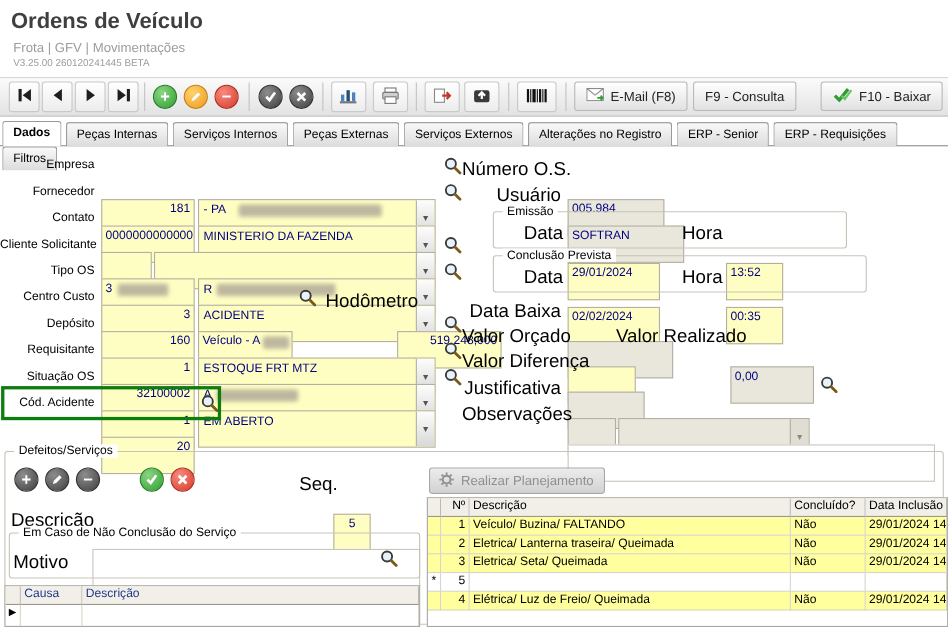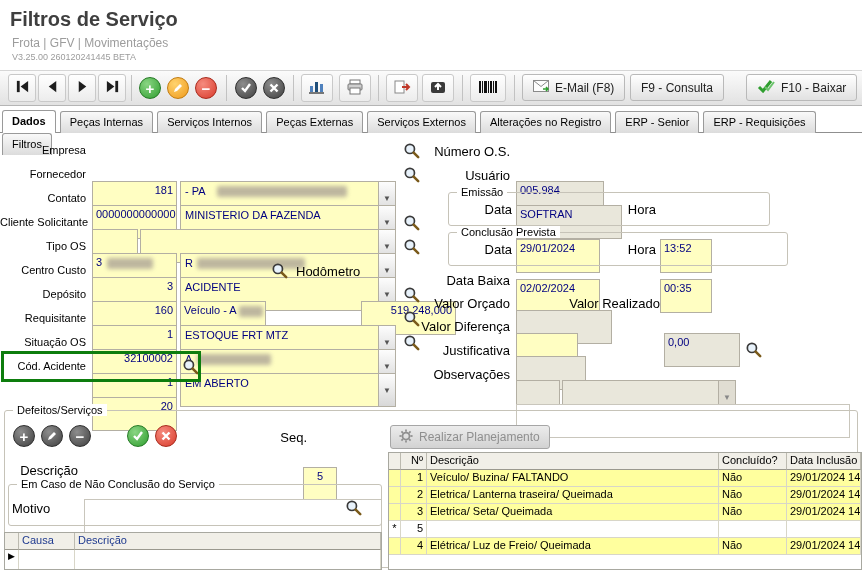--- a/index.html
+++ b/index.html
@@ -35,21 +35,21 @@
 
   
   .tabbar { position:absolute; top:110px; left:0; width:862px; height:23px; border-bottom:1px solid #8f8f8f; padding-left:2px; }
   .tab { display:inline-block; height:22px; line-height:21px; padding:0 9px; margin-right:1px; vertical-align:bottom;
     border:1px solid #9a9a9a; border-bottom:none; border-radius:3px 3px 0 0;
     background:linear-gradient(#f9f9f9,#dcdcdc); font-size:11px; cursor:pointer; white-space:nowrap; }
   .tab.active { background:#fff; font-weight:bold; height:23px; position:relative; z-index:2; }
 
   
   .lbl  { position:absolute; left:0; width:86px; text-align:right; font-size:11px; color:#000; white-space:nowrap; }
-  .rlbl { position:absolute; text-align:right; font-size:13px; color:#000; white-space:nowrap; }
+  .rlbl { position:absolute; text-align:right; font-size:17px; color:#000; white-space:nowrap; }
   .fld { position:absolute; height:34px; border:1px solid #b3afa3; background:#fffec2; font-size:11px; color:#000080;
     padding:2px 3px; overflow:hidden; white-space:nowrap;margin-top:40px; }
   .fld.right { text-align:right; }
   .fld.ro { background:#e9e7db; }
   .fld.white { background:#fff; border-color:#c9c6bc; }
   .combo { padding:0; }
   .combo .ctext { position:absolute; left:4px; top:3px; white-space:nowrap; }
   .combo .carrow { position:absolute; right:0; top:0; bottom:0; width:17px; border-left:1px solid #b3afa3;
     background:linear-gradient(#fdfdfd,#d8d8d8); display:flex; align-items:center; justify-content:center;
     font-size:8px; color:#555; }
@@ -83,21 +83,21 @@
 
   .plan-btn { position:absolute; left:390px; top:425px; width:160px; height:24px; border:1px solid #a6a6a6; border-radius:3px;
     background:linear-gradient(#ececec,#d2d2d2); color:#8f8f8f; font-size:12px; display:flex; align-items:center; gap:6px;
     padding:0 8px; cursor:default; }
 </style>
 </head>
 <body>
 
 <div class="screen">
 
-  <div class="app-title">Filtros de Serviço</div>
+  <div class="app-title">Ordens de Veículo</div>
   <div class="app-breadcrumb">Frota | GFV | Movimentações</div>
   <div class="app-version">V3.25.00 260120241445 BETA</div>
 
   <div class="toolbar"></div>
 
   <button class="tb-btn" style="left:8px">
     <span><svg width="15" height="15" viewBox="0 0 16 16">
           <rect x="2" y="2" width="3" height="12" fill="#1e1e1e"></rect>
           <path d="M14 2 L6 8 L14 14 Z" fill="#1e1e1e"></path>
         </svg></span>

